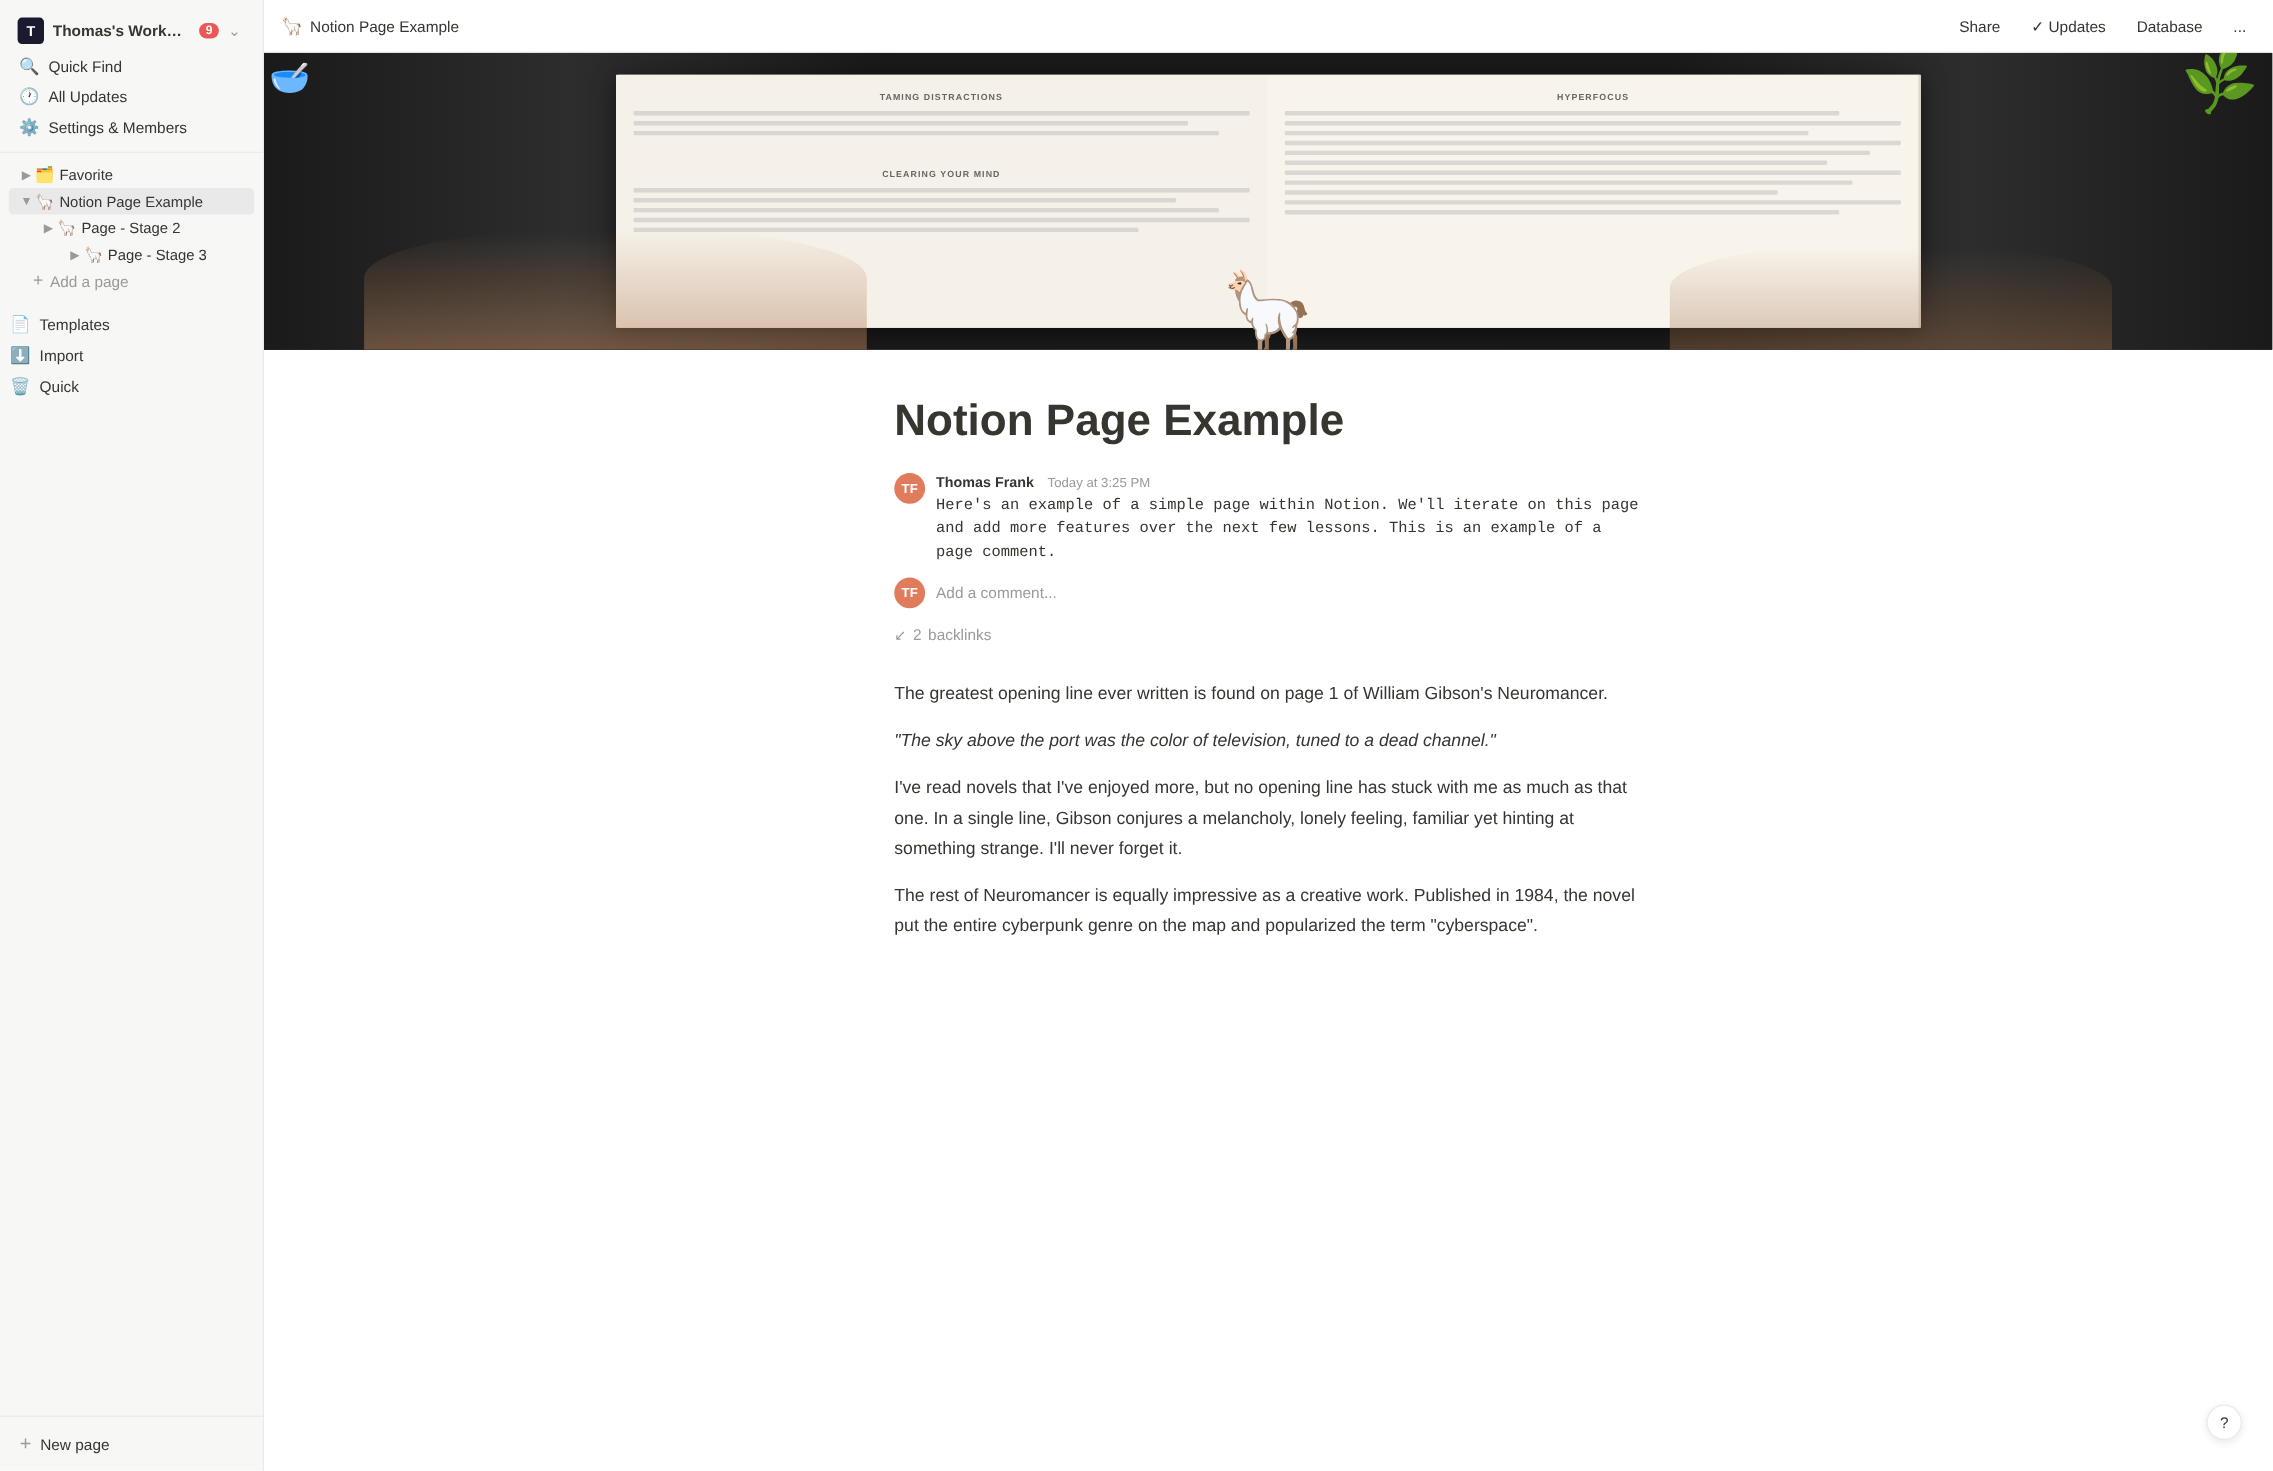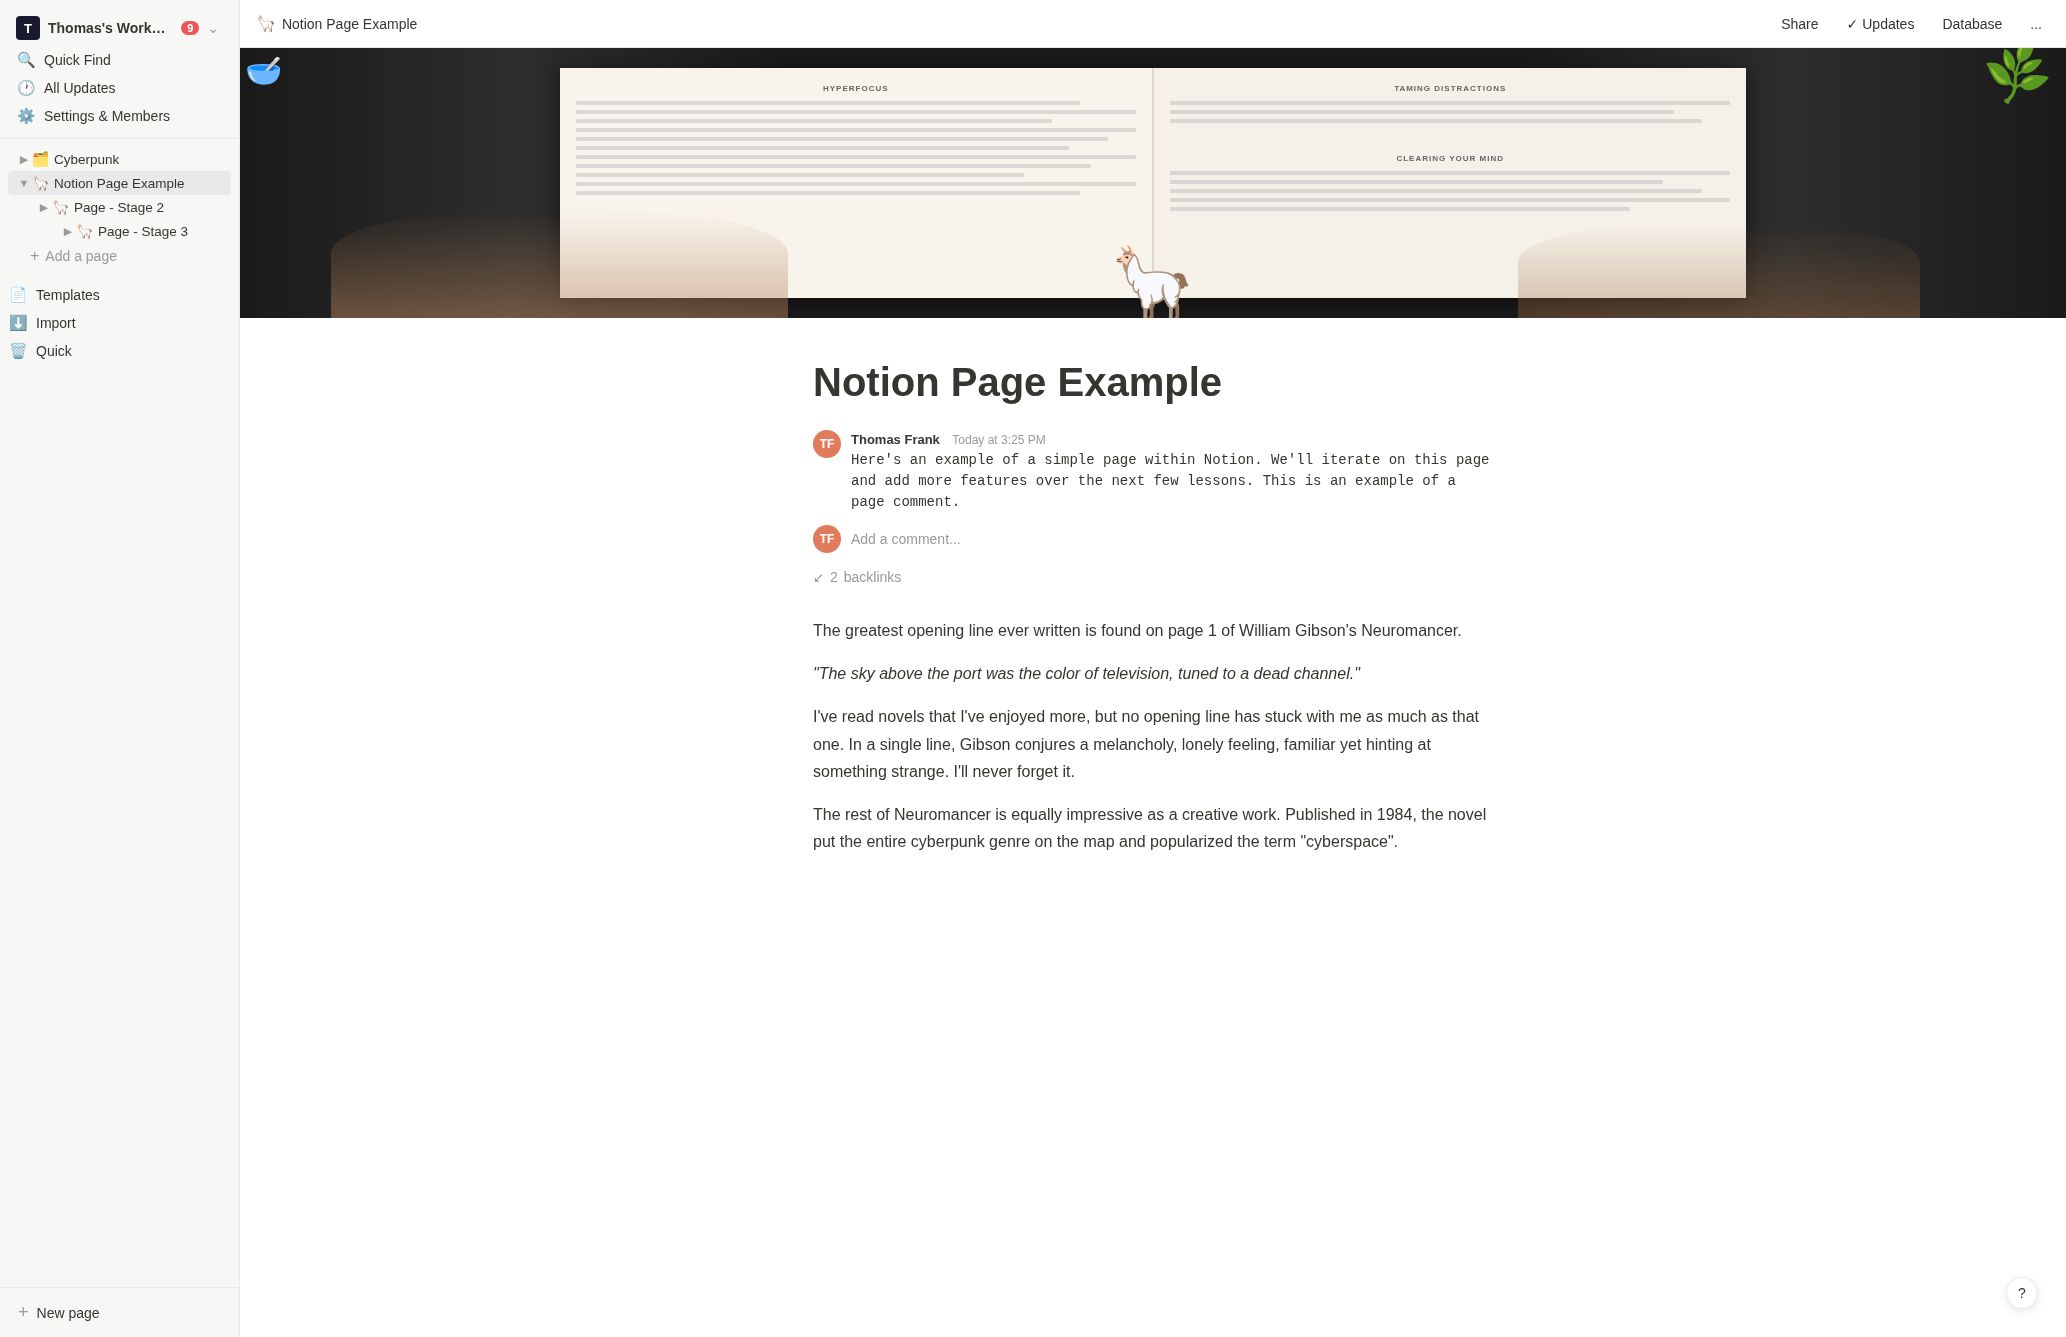--- a/index.html
+++ b/index.html
@@ -426,21 +426,21 @@
     </div>
   </div>
 
   <div class="divider"></div>
 
   <div class="sidebar-section">
 
     <div class="sidebar-tree-item tree-level-1">
       <span class="tree-arrow">▶</span>
       <span class="tree-icon">🗂️</span>
-      <span class="tree-label">Cyberpunk</span>
+      <span class="tree-label">Favorite</span>
     </div>
 
     <div class="sidebar-tree-item tree-level-1 active-tree-item">
       <span class="tree-arrow">▼</span>
       <span class="tree-icon">🦙</span>
       <span class="tree-label">Notion Page Example</span>
     </div>
 
     <div class="sidebar-tree-item tree-level-2">
       <span class="tree-arrow">▶</span>
@@ -507,48 +507,48 @@
     </div>
   </div>
 
   <div class="content-scroll">
 
     <div class="cover-image">
       <div class="cover-image-inner">
 
         <div style="display:flex; width:65%; height:85%; background:#f5f0e8; border-radius:2px; box-shadow: 0 4px 20px rgba(0,0,0,0.5); position:relative; z-index:2;">
 
+          <div style="flex:1; padding:16px; background:#f5f0e8;">
+            <div style="font-size:8px; color:#666; text-align:center; margin-bottom:8px; font-weight:600; letter-spacing:1px;">TAMING DISTRACTIONS</div>
+            <div style="height:4px; background:#bbb; border-radius:1px; margin-bottom:5px; width:100%; opacity:0.5;"></div>
+            <div style="height:4px; background:#bbb; border-radius:1px; margin-bottom:5px; width:90%; opacity:0.5;"></div>
+            <div style="height:4px; background:#bbb; border-radius:1px; margin-bottom:5px; width:95%; opacity:0.5;"></div>
+            <div style="height:18px; margin-bottom:8px;"></div>
+            <div style="font-size:8px; color:#666; text-align:center; margin-bottom:8px; font-weight:600; letter-spacing:1px;">CLEARING YOUR MIND</div>
+            <div style="height:4px; background:#bbb; border-radius:1px; margin-bottom:5px; width:100%; opacity:0.5;"></div>
+            <div style="height:4px; background:#bbb; border-radius:1px; margin-bottom:5px; width:88%; opacity:0.5;"></div>
+            <div style="height:4px; background:#bbb; border-radius:1px; margin-bottom:5px; width:95%; opacity:0.5;"></div>
+            <div style="height:4px; background:#bbb; border-radius:1px; margin-bottom:5px; width:100%; opacity:0.5;"></div>
+            <div style="height:4px; background:#bbb; border-radius:1px; margin-bottom:5px; width:82%; opacity:0.5;"></div>
+          </div>
+
           <div style="flex:1; padding:16px; background:#f8f4ec; border-right:2px solid #e0d8c8;">
             <div style="font-size:8px; color:#666; text-align:center; margin-bottom:8px; font-weight:600; letter-spacing:1px;">HYPERFOCUS</div>
             <div style="height:4px; background:#bbb; border-radius:1px; margin-bottom:5px; width:90%; opacity:0.5;"></div>
             <div style="height:4px; background:#bbb; border-radius:1px; margin-bottom:5px; width:100%; opacity:0.5;"></div>
             <div style="height:4px; background:#bbb; border-radius:1px; margin-bottom:5px; width:85%; opacity:0.5;"></div>
             <div style="height:4px; background:#bbb; border-radius:1px; margin-bottom:5px; width:100%; opacity:0.5;"></div>
             <div style="height:4px; background:#bbb; border-radius:1px; margin-bottom:5px; width:95%; opacity:0.5;"></div>
             <div style="height:4px; background:#bbb; border-radius:1px; margin-bottom:5px; width:88%; opacity:0.5;"></div>
             <div style="height:4px; background:#bbb; border-radius:1px; margin-bottom:5px; width:100%; opacity:0.5;"></div>
             <div style="height:4px; background:#bbb; border-radius:1px; margin-bottom:5px; width:92%; opacity:0.5;"></div>
             <div style="height:4px; background:#bbb; border-radius:1px; margin-bottom:5px; width:80%; opacity:0.5;"></div>
             <div style="height:4px; background:#bbb; border-radius:1px; margin-bottom:5px; width:100%; opacity:0.5;"></div>
             <div style="height:4px; background:#bbb; border-radius:1px; margin-bottom:5px; width:90%; opacity:0.5;"></div>
           </div>
-
-          <div style="flex:1; padding:16px; background:#f5f0e8;">
-            <div style="font-size:8px; color:#666; text-align:center; margin-bottom:8px; font-weight:600; letter-spacing:1px;">TAMING DISTRACTIONS</div>
-            <div style="height:4px; background:#bbb; border-radius:1px; margin-bottom:5px; width:100%; opacity:0.5;"></div>
-            <div style="height:4px; background:#bbb; border-radius:1px; margin-bottom:5px; width:90%; opacity:0.5;"></div>
-            <div style="height:4px; background:#bbb; border-radius:1px; margin-bottom:5px; width:95%; opacity:0.5;"></div>
-            <div style="height:18px; margin-bottom:8px;"></div>
-            <div style="font-size:8px; color:#666; text-align:center; margin-bottom:8px; font-weight:600; letter-spacing:1px;">CLEARING YOUR MIND</div>
-            <div style="height:4px; background:#bbb; border-radius:1px; margin-bottom:5px; width:100%; opacity:0.5;"></div>
-            <div style="height:4px; background:#bbb; border-radius:1px; margin-bottom:5px; width:88%; opacity:0.5;"></div>
-            <div style="height:4px; background:#bbb; border-radius:1px; margin-bottom:5px; width:95%; opacity:0.5;"></div>
-            <div style="height:4px; background:#bbb; border-radius:1px; margin-bottom:5px; width:100%; opacity:0.5;"></div>
-            <div style="height:4px; background:#bbb; border-radius:1px; margin-bottom:5px; width:82%; opacity:0.5;"></div>
-          </div>
         </div>
 
         <div style="position:absolute; top:0; left:0; right:0; bottom:0; background:linear-gradient(to right, #1a1a1a 0%, #2d2d2d 15%, transparent 30%, transparent 70%, #2d2d2d 85%, #1a1a1a 100%); z-index:1;"></div>
 
         <div style="position:absolute; bottom:0; left:50%; transform:translateX(-50%); z-index:3; font-size:70px; line-height:1;">
           <span>🦙</span>
         </div>
 
         <div style="position:absolute; bottom:0; left:5%; width:25%; height:40%; background:linear-gradient(to top, rgba(180,130,90,0.5), transparent); border-radius:40% 40% 0 0; z-index:4;"></div>
         <div style="position:absolute; bottom:0; right:8%; width:22%; height:35%; background:linear-gradient(to top, rgba(160,110,70,0.4), transparent); border-radius:40% 40% 0 0; z-index:4;"></div>

